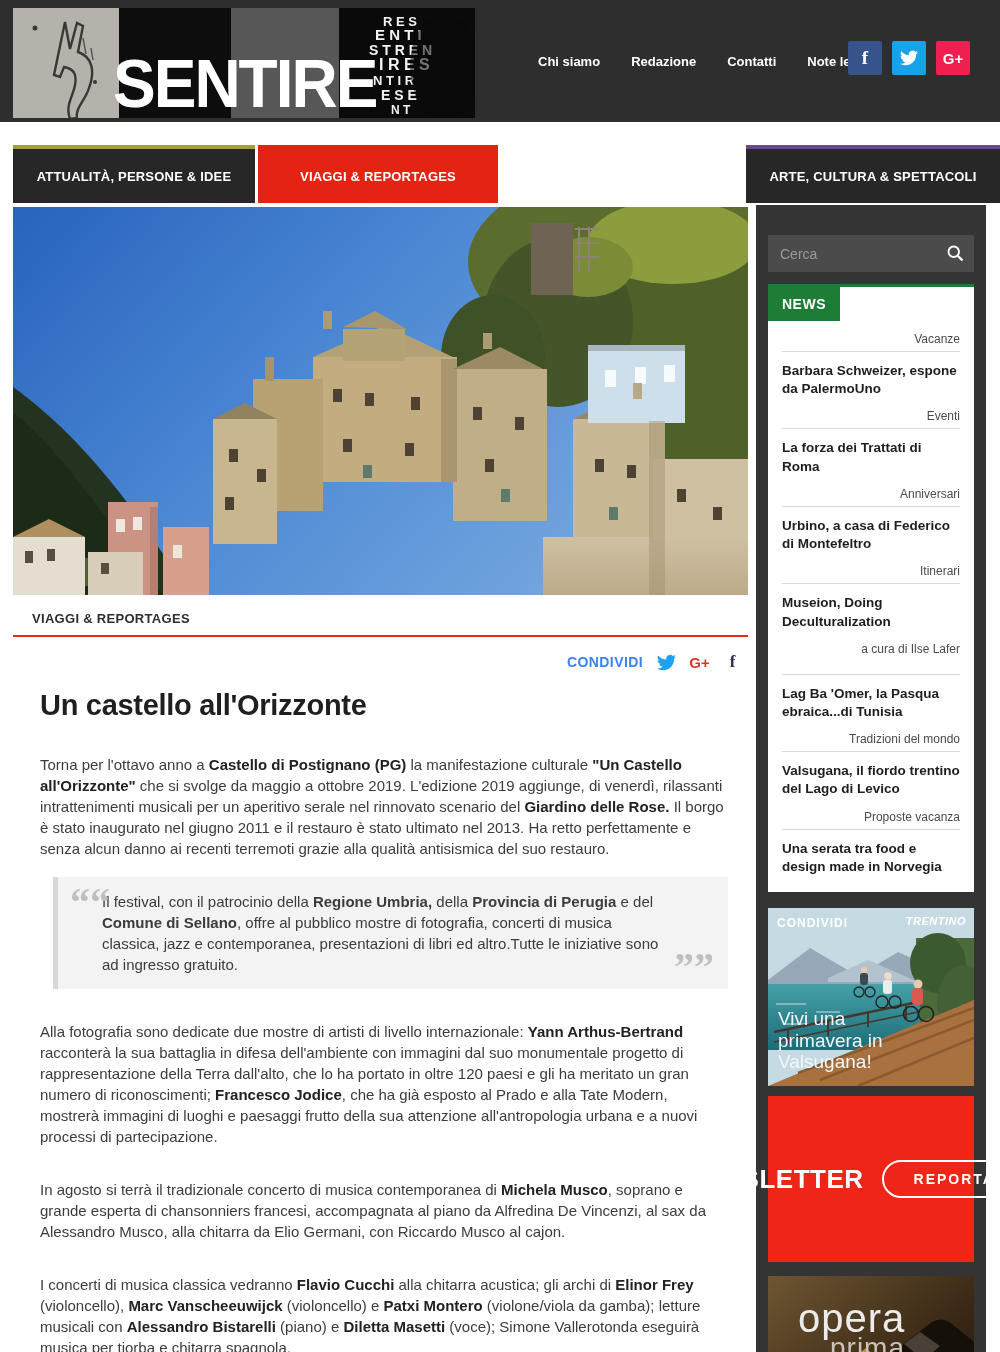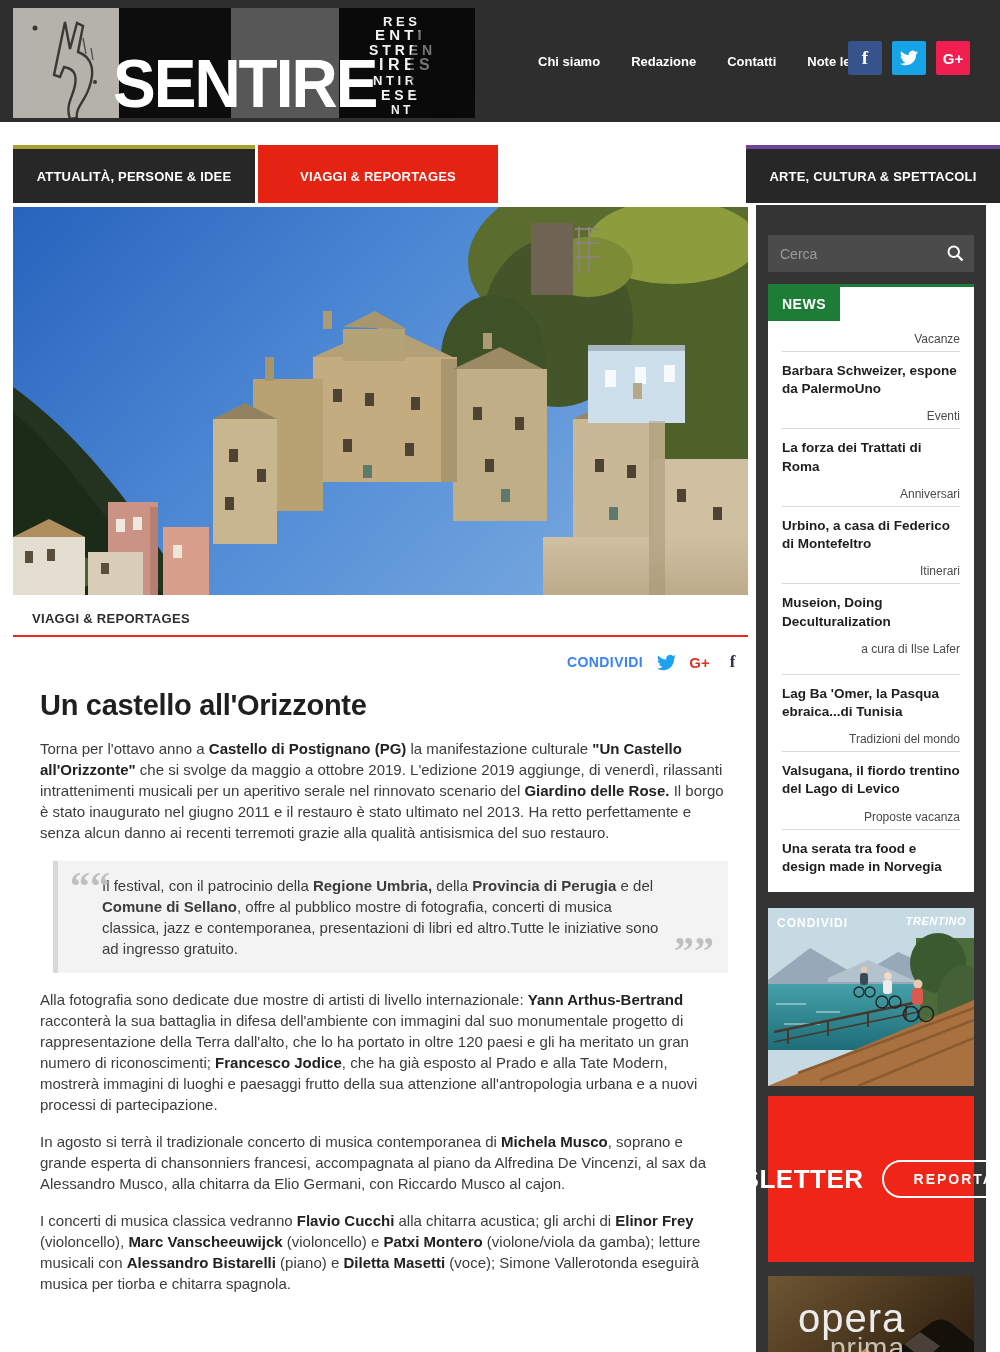--- a/index.html
+++ b/index.html
@@ -50,21 +50,21 @@
   .art-cat { margin:16px 0 0 19px; font-size:13px; font-weight:700; color:#2d2d2d; letter-spacing:.3px; }
   .red-rule { border-bottom:2px solid #e8291c; margin-top:9px; }
   .share-row { display:flex; justify-content:flex-end; align-items:center; gap:14px; margin:14px 6px 0 0; height:22px; }
   .share-label { color:#3b82f6; font-size:14px; font-weight:700; letter-spacing:.4px; }
   .share-ic { width:19px; height:19px; cursor:pointer; display:flex; align-items:center; justify-content:center; }
   .gplus-share { color:#dd3327; font-weight:700; font-size:15px; }
   .fb-share { color:#2b2e52; font-weight:700; font-size:17px; font-family:"Liberation Serif", serif; }
   .art-body { padding:0 20px 0 27px; }
   h1.art-title { margin:16px 0 0 0; font-size:29px; font-weight:700; color:#1f1f1f; letter-spacing:-.3px; }
   h2.art-sub { margin:14px 0 0 0; font-size:17px; font-weight:700; color:#2b2b2b; }
-  .para { margin-top:16px; font-size:15px; line-height:21px; color:#3c3c3c; }
+  .para { margin-top:32px; font-size:15px; line-height:21px; color:#3c3c3c; }
   .para b { color:#222; }
   .quote { position:relative; margin:18px 0 0 13px; background:#f3f3f3; border-left:5px solid #d8d8d8;
            padding:14px 56px 14px 44px; font-size:15px; line-height:21px; color:#3c3c3c; }
   .quote .qmark { position:absolute; font-family:"Liberation Serif", serif; font-weight:700; color:#bfbfbf; font-size:40px; line-height:1; }
   .qopen { left:12px; top:6px; }
   .qclose { right:14px; bottom:2px; }
 
   
   .search-box { position:relative; height:37px; background:#4b4b4b; display:flex; align-items:center; }
   .search-input { background:transparent; border:none; outline:none; color:#cfcfcf; font-size:14px; padding-left:12px; width:170px; font-family:"Liberation Sans", sans-serif; }
@@ -359,20 +359,21 @@
         <rect x="115" y="72" width="9" height="14" rx="3" fill="#ececec"></rect>
         <circle cx="114" cy="94" r="6" fill="none" stroke="#222" stroke-width="1.4"></circle>
         <circle cx="127" cy="94" r="6" fill="none" stroke="#222" stroke-width="1.4"></circle>
         <circle cx="96" cy="62" r="3.2" fill="#e8c9ae"></circle>
         <rect x="92" y="65" width="8" height="12" rx="3" fill="#3a4a55"></rect>
         <circle cx="91" cy="84" r="5" fill="none" stroke="#222" stroke-width="1.3"></circle>
         <circle cx="102" cy="84" r="5" fill="none" stroke="#222" stroke-width="1.3"></circle>
       </svg>
       <span class="ad-brand-l">CONDIVIDI</span>
       <span class="ad-brand-r">TRENTINO</span>
+      <span class="ad-caption">Vivi una primavera in Valsugana!</span>
     </div>
 
     <div class="newsletter">
       <div class="nl-title">NEWSLETTER</div>
       <button class="nl-btn">REPORTAGES</button>
     </div>
 
     <div class="ad ad-opera">
       <svg width="206" height="182" viewBox="0 0 206 182">
         <defs>

